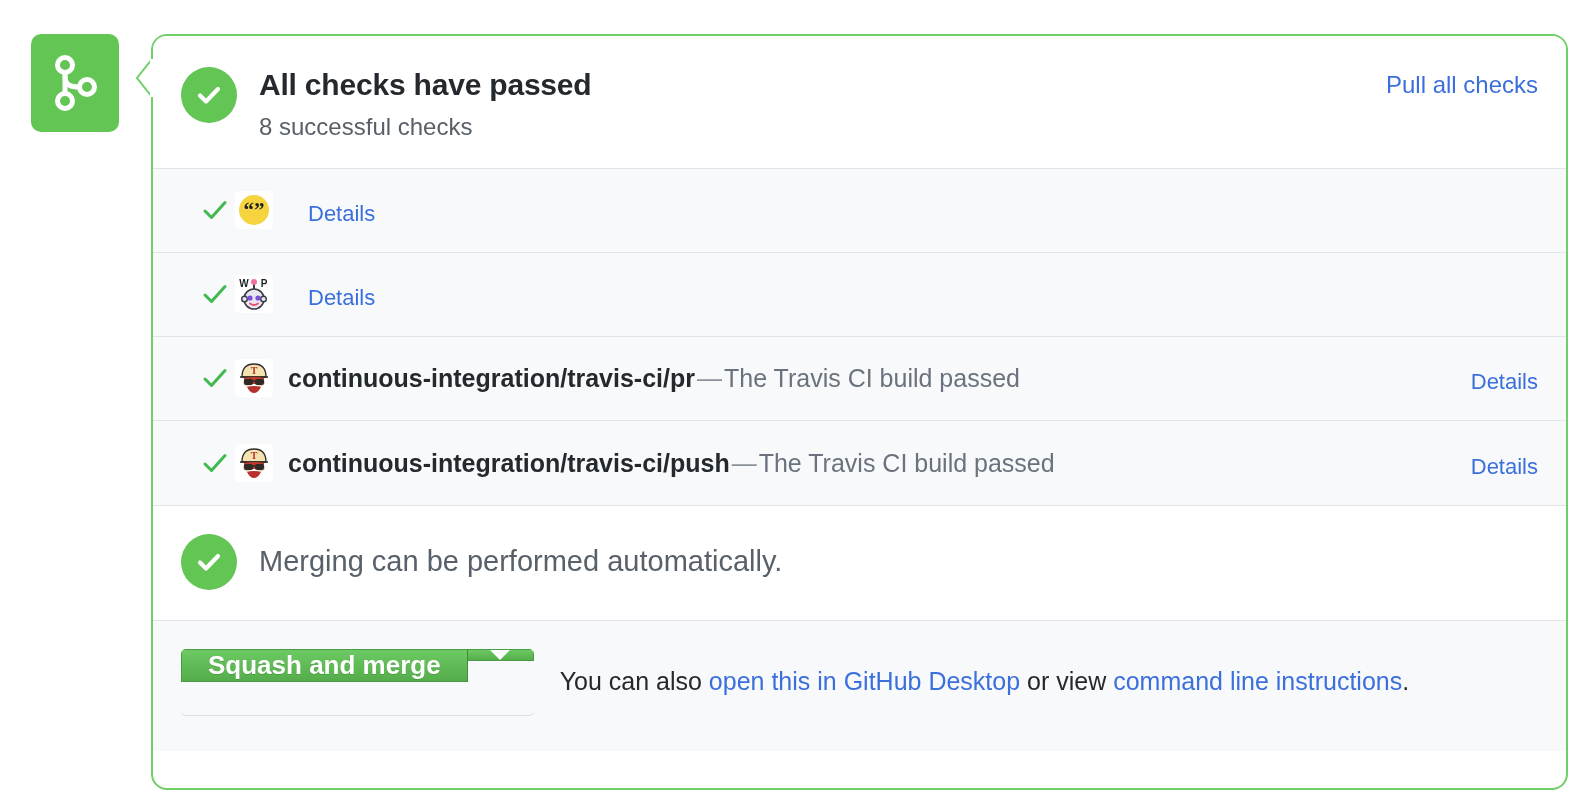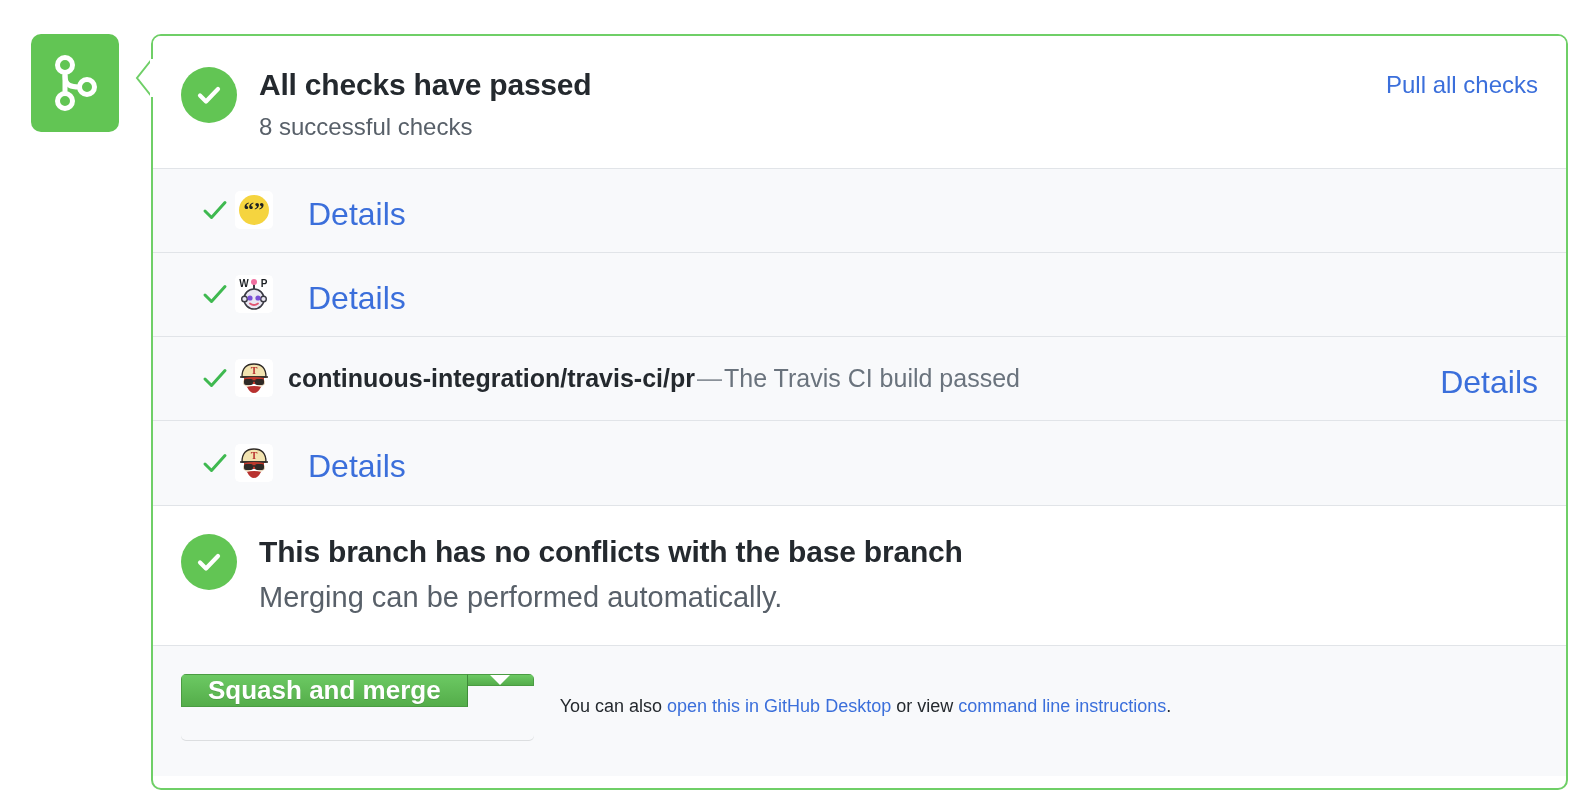--- a/index.html
+++ b/index.html
@@ -38,21 +38,21 @@
   .timeline-badge svg { display: block; }
 
   
   .merge-box {
     position: absolute;
     left: 151px;
     top: 34px;
     width: 1417px;
     height: 756px;
     border: 2px solid #6fcf67;
-    border-radius: 10px;
+    border-radius: 16px;
     background: #ffffff;
     box-sizing: border-box;
     overflow: hidden;
   }
 
   
   .box-arrow {
     position: absolute;
     left: 135px;
     top: 58px;
@@ -144,21 +144,21 @@
     white-space: nowrap;
     overflow: hidden;
     line-height: 1.2;
   }
   .check-name {
     font-weight: bold;
     color: #24292e;
   }
   .check-dash { color: #8a9199; padding: 0 2px; }
   .details-link {
-    font-size: 32px;
+    font-size: 22px;
     color: #3b6fdb;
     white-space: nowrap;
     cursor: pointer;
     padding-left: 20px;
     margin-top: 8px;
   }
 
   
   .conflicts {
     display: flex;
@@ -225,21 +225,21 @@
     cursor: pointer;
   }
   .caret {
     width: 0;
     height: 0;
     border-left: 10px solid transparent;
     border-right: 10px solid transparent;
     border-top: 10px solid #ffffff;
   }
   .merge-note {
-    font-size: 18px;
+    font-size: 25px;
     color: #24292e;
     margin-left: 26px;
     white-space: nowrap;
   }
   .merge-note a {
     color: #3b6fdb;
     text-decoration: none;
     cursor: pointer;
   }
 
@@ -369,33 +369,33 @@
             <path d="M4 17 H32" stroke="#2f2a26" stroke-width="1.6"></path>
             <text x="18" y="14" font-family="Liberation Serif, serif" font-size="10" font-weight="bold" fill="#b8312f" text-anchor="middle">T</text>
             <path d="M8 18 Q18 16 28 18 L28 23 Q18 25 8 23 Z" fill="#c0392b"></path>
             <path d="M7 20 Q18 33 29 20 L29 24 Q18 34 7 24 Z" fill="#e8d6bd"></path>
             <rect x="8" y="19" width="9" height="6" rx="2" fill="#2f2a26"></rect>
             <rect x="19" y="19" width="9" height="6" rx="2" fill="#2f2a26"></rect>
             <path d="M17 21 H19" stroke="#2f2a26" stroke-width="1.6"></path>
             <path d="M11 27 Q18 25 25 27 Q22 33 18 33 Q14 33 11 27 Z" fill="#b8312f"></path>
           </svg>
         </div>
+        <div class="check-text"><span class="check-name">continuous-integration/travis-ci/push</span><span class="check-dash">—</span><span>The Travis CI build passed</span></div>
         <div class="details-link">Details</div>
       </div>
 
     </div>
 
     <div class="conflicts">
       <div class="status-dot">
         <svg width="30" height="30" viewBox="0 0 30 30">
           <path d="M6 15.5 L12 21.5 L24 9" stroke="#ffffff" stroke-width="4.2" fill="none" stroke-linecap="round" stroke-linejoin="round"></path>
         </svg>
       </div>
       <div class="conflicts-text">
-        <div class="conflicts-title">This branch has no conflicts with the base branch</div>
         <div class="conflicts-sub">Merging can be performed automatically.</div>
       </div>
     </div>
 
     <div class="merge-footer">
       <div class="btn-group">
         <div class="btn-merge">Squash and merge</div>
         <div class="btn-caret">
           <span class="caret"></span>
         </div>

